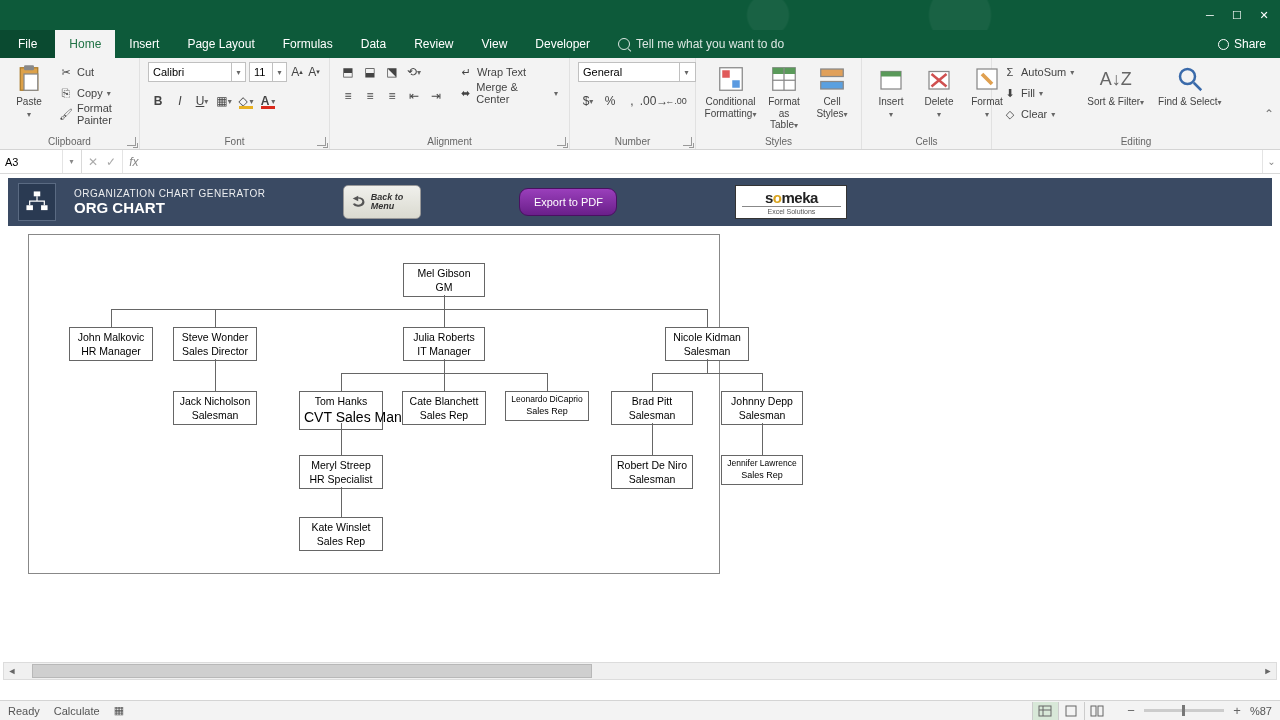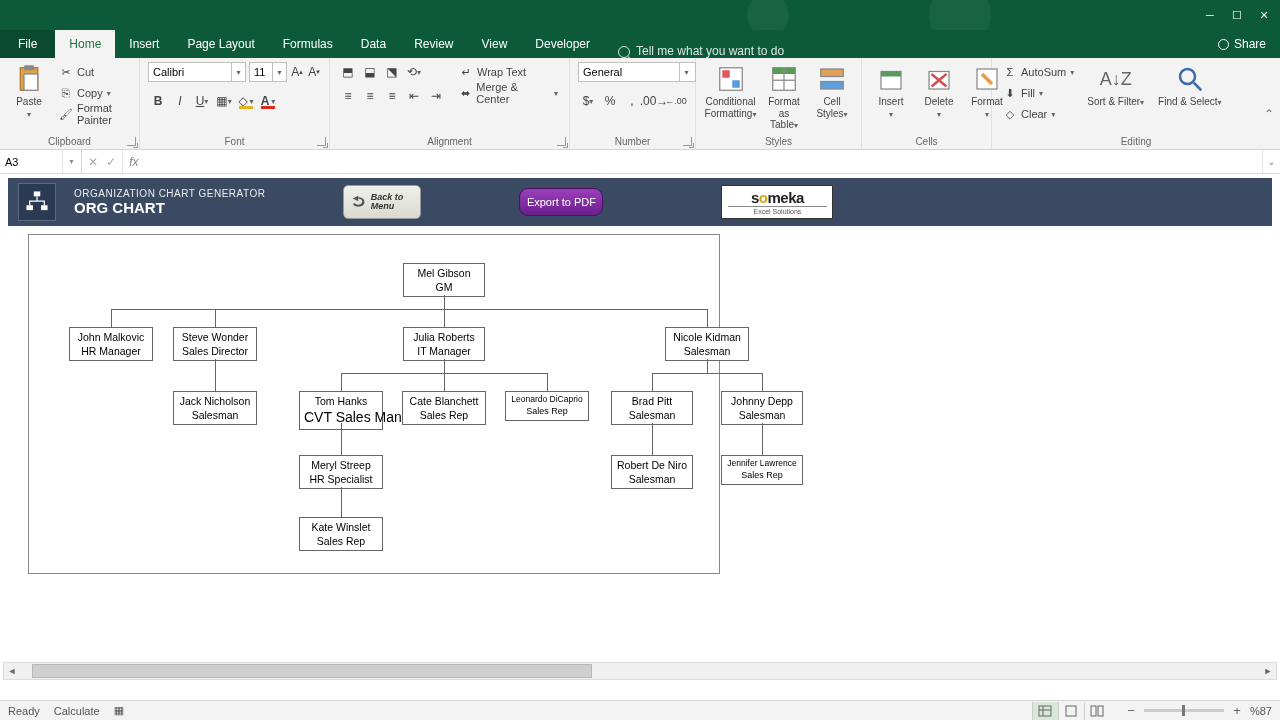--- a/index.html
+++ b/index.html
@@ -9,21 +9,21 @@
 .titlebar { height: 30px; background: #0d5a3a; display: flex; align-items: center; justify-content: flex-end; padding: 0 10px; }
 .titlebar-pattern { position:absolute; left:0; right:0; top:0; height:30px; background: radial-gradient(circle at 60% 50%, rgba(255,255,255,.05) 20px, transparent 22px), radial-gradient(circle at 75% 50%, rgba(255,255,255,.05) 30px, transparent 32px); }
 .win-btns { display:flex; gap:15px; color:#fff; z-index:2;}
 .win-btn { width:12px; height:12px; display:flex; align-items:center; justify-content:center; cursor:pointer; font-size:11px;}
 
 
 .tabrow { height: 28px; background: #0d5a3a; display: flex; align-items: stretch; color: #fff; font-size: 12px; }
 .file-tab { background:#0a4a30; padding: 0 18px; display:flex; align-items:center; cursor:pointer;}
 .tab { padding: 0 14px; display:flex; align-items:center; cursor:pointer; }
 .tab.active { background: #f3f3f3; color:#217346; }
-.tellme { display:flex; align-items:flex-end; gap:6px; padding:0 14px; opacity:.85; cursor:text;}
+.tellme { display:flex; align-items:center; gap:6px; padding:0 14px; opacity:.85; cursor:text;}
 .tellme-icon{width:12px;height:12px;border:1px solid #fff;border-radius:50%;position:relative;}
 .tellme-icon:after{content:"";position:absolute;width:1px;height:4px;background:#fff;bottom:-3px;right:-1px;transform:rotate(-45deg);}
 .share { margin-left:auto; display:flex; align-items:center; gap:5px; padding:0 14px; cursor:pointer;}
 .share-icon{width:11px;height:11px;border:1.2px solid #fff;border-radius:50%;position:relative;}
 
 
 .ribbon { height: 92px; background: #f3f3f3; border-bottom: 1px solid #d4d4d4; display:flex; position:relative; }
 .rgroup { border-right: 1px solid #e1e1e1; display:flex; flex-direction:column; padding: 4px 8px 0; position:relative;}
 .rgroup-body { display:flex; align-items:flex-start; gap:6px; flex:1;}
 .rgroup-label { text-align:center; font-size:10px; color:#666; padding:2px 0;}
@@ -66,21 +66,21 @@
 .sheet { position:absolute; top:174px; left:0; right:0; bottom:60px; background:#fff; overflow:hidden;}
 
 
 .orgheader { height: 48px; background: #3a4a63; margin:4px 8px 0; display:flex; align-items:center; gap:18px; padding:0 10px; color:#fff;}
 .orgicon { width:38px;height:38px; background:#2a3a52; border:1px solid #5a6a82; display:flex;align-items:center;justify-content:center;}
 .orgicon svg{width:26px;height:26px;}
 .orgtitle-sub{font-size:10px;letter-spacing:.5px;opacity:.9;}
 .orgtitle-main{font-size:15px;font-weight:bold;}
 .backbtn{width:78px;height:34px;background:linear-gradient(#f0f0ec,#dadad0);border:1px solid #999;border-radius:5px;display:flex;align-items:center;gap:4px;padding:0 6px;color:#333;cursor:pointer;font-size:9px;font-style:italic;font-weight:bold;line-height:1.05;}
 .backbtn .arrow{width:22px;height:18px;}
-.exportbtn{width:84px;height:28px;background:linear-gradient(#9a3fbb,#6a1f8a);border:1px solid #4a1062;border-radius:9px;color:#fff;font-size:11px;display:flex;align-items:center;justify-content:center;cursor:pointer;margin-left:80px;}
+.exportbtn{width:98px;height:28px;background:linear-gradient(#9a3fbb,#6a1f8a);border:1px solid #4a1062;border-radius:9px;color:#fff;font-size:11px;display:flex;align-items:center;justify-content:center;cursor:pointer;margin-left:80px;}
 .someka{background:#fff;width:112px;height:34px;border:1px solid #333;display:flex;flex-direction:column;align-items:center;justify-content:center;margin-left:100px;cursor:pointer;}
 .someka-top{font-size:15px;font-weight:bold;color:#222;letter-spacing:-.5px;}
 .someka-dot{color:#d9a420;}
 .someka-sub{font-size:7px;color:#555;border-top:1px solid #888;width:90%;text-align:center;padding-top:1px;}
 
 
 .canvas { position:absolute; top:60px; left:28px; width:692px; height:340px; border:1px solid #888;}
 .node { position:absolute; border:1px solid #666; background:#fff; text-align:center; font-size:10.5px; line-height:1.35; padding:2px 4px; display:flex;flex-direction:column;justify-content:center;}
 .node .name{white-space:nowrap;}
 .node .role{white-space:nowrap;}

